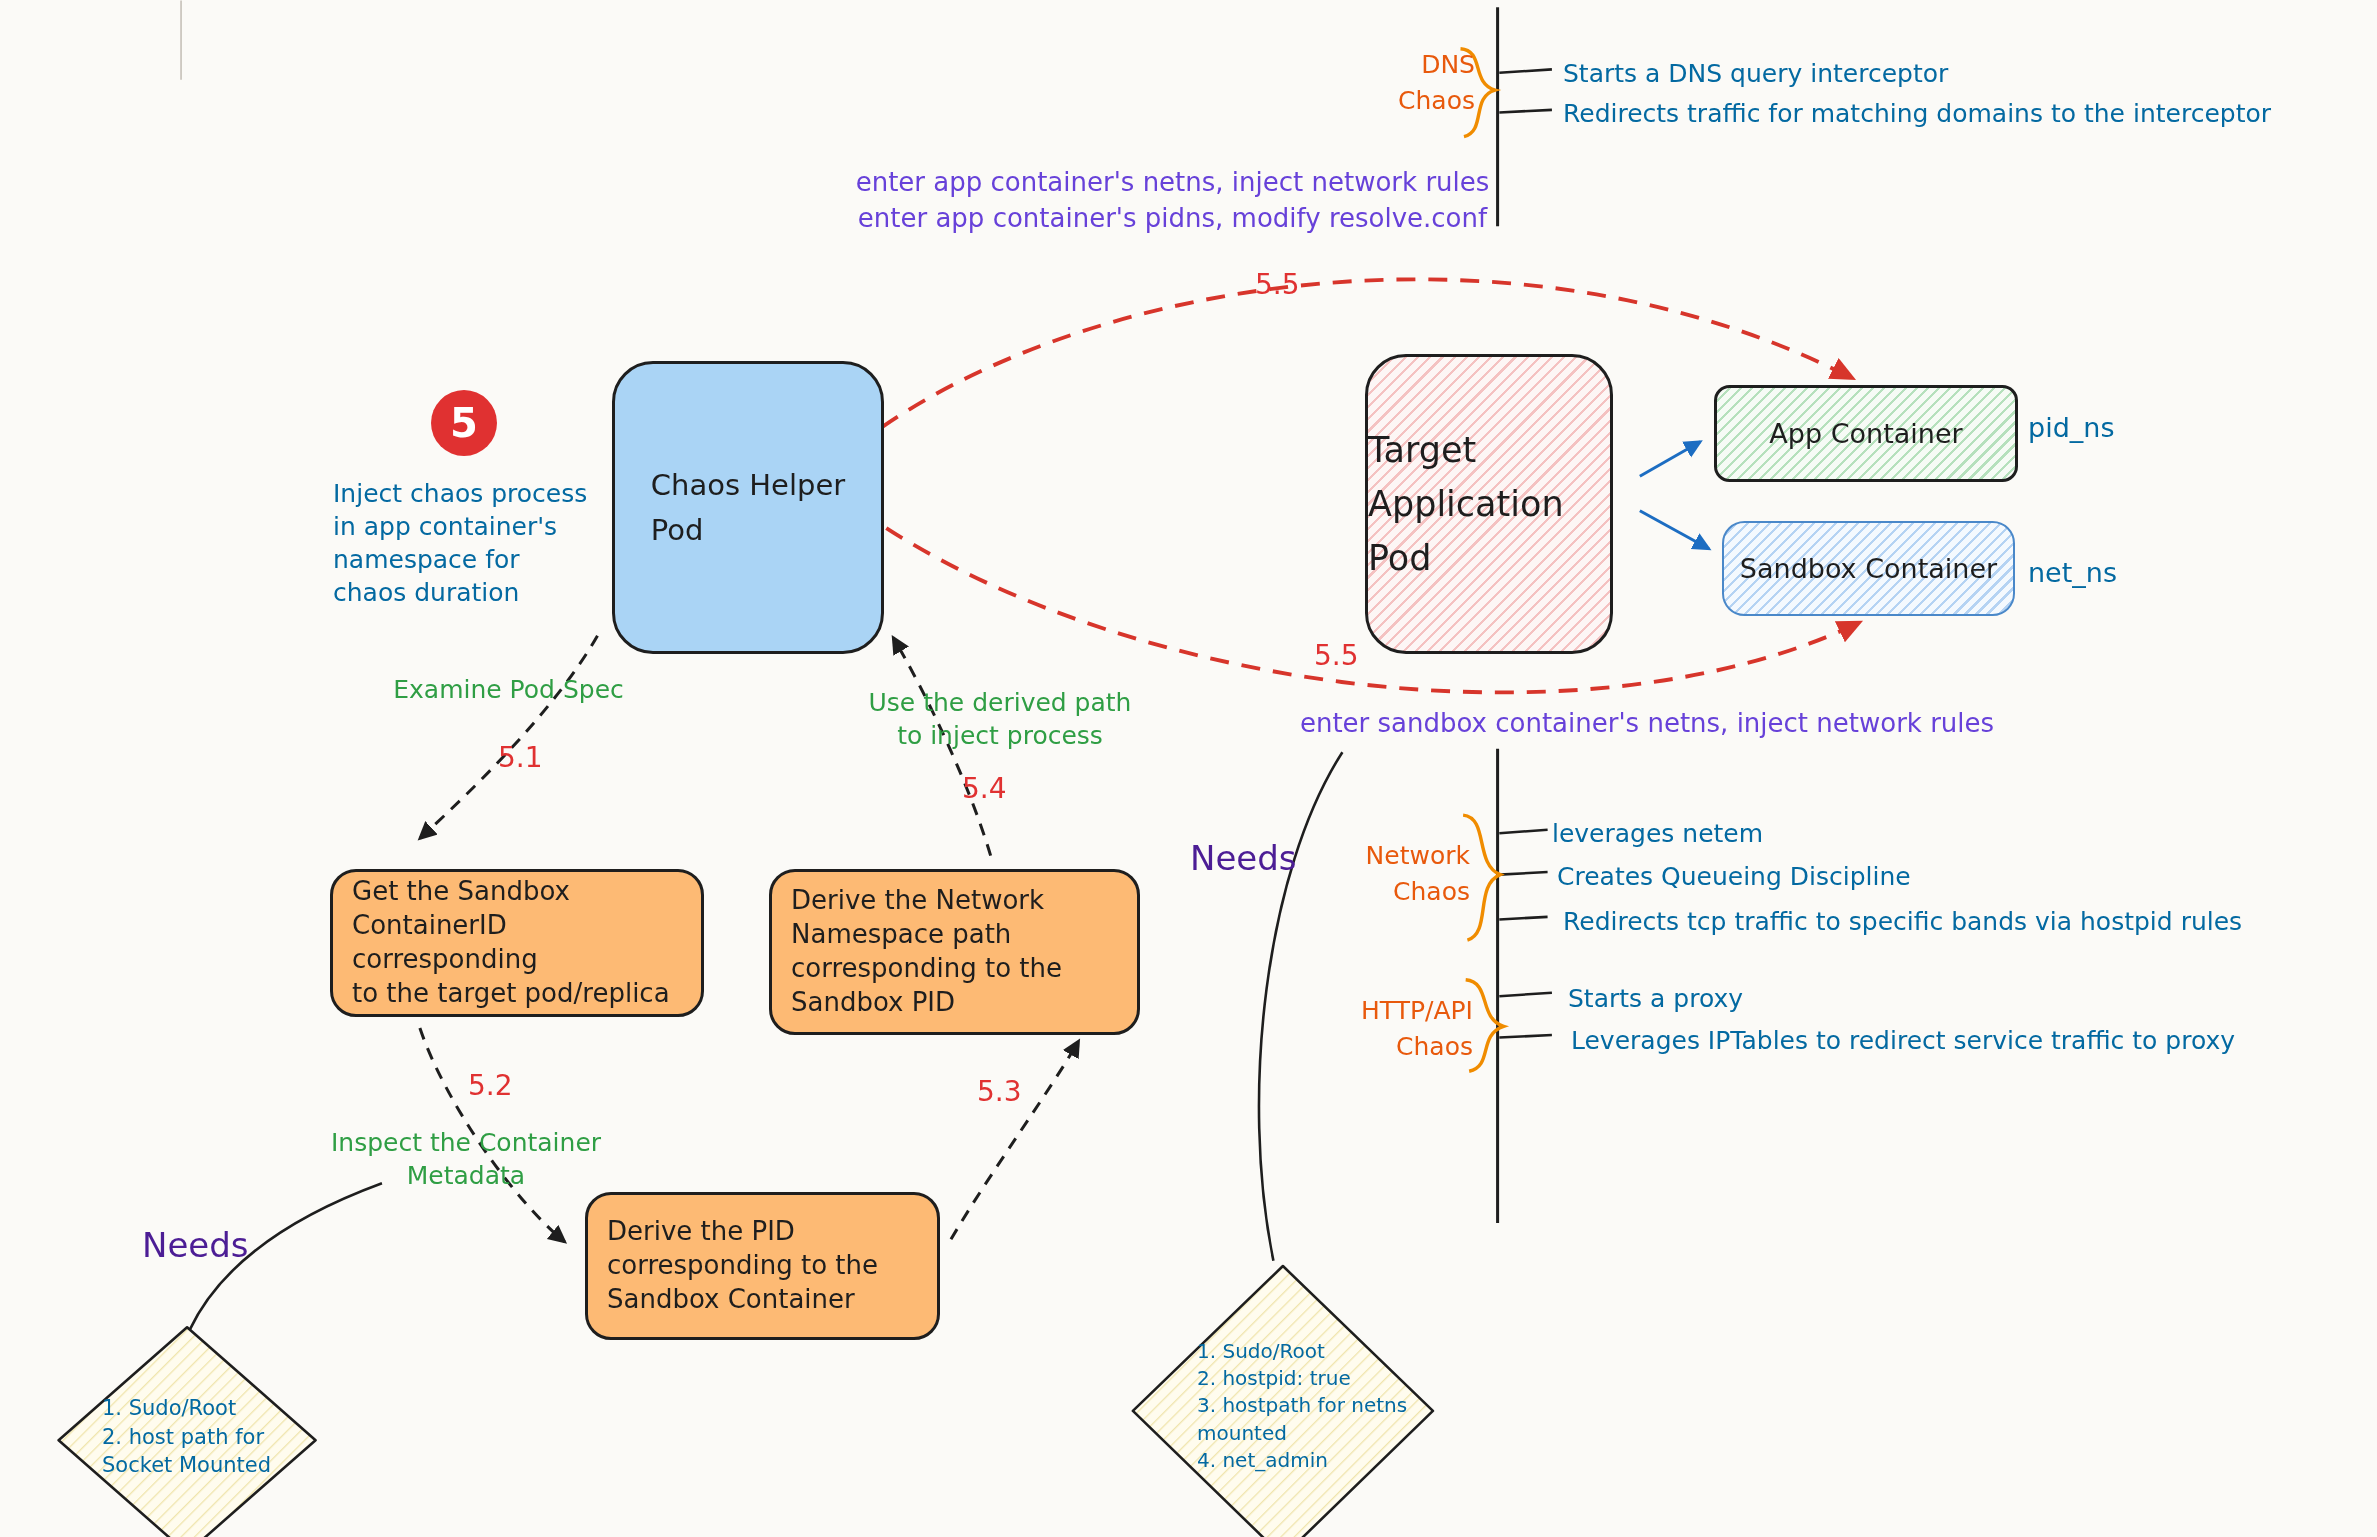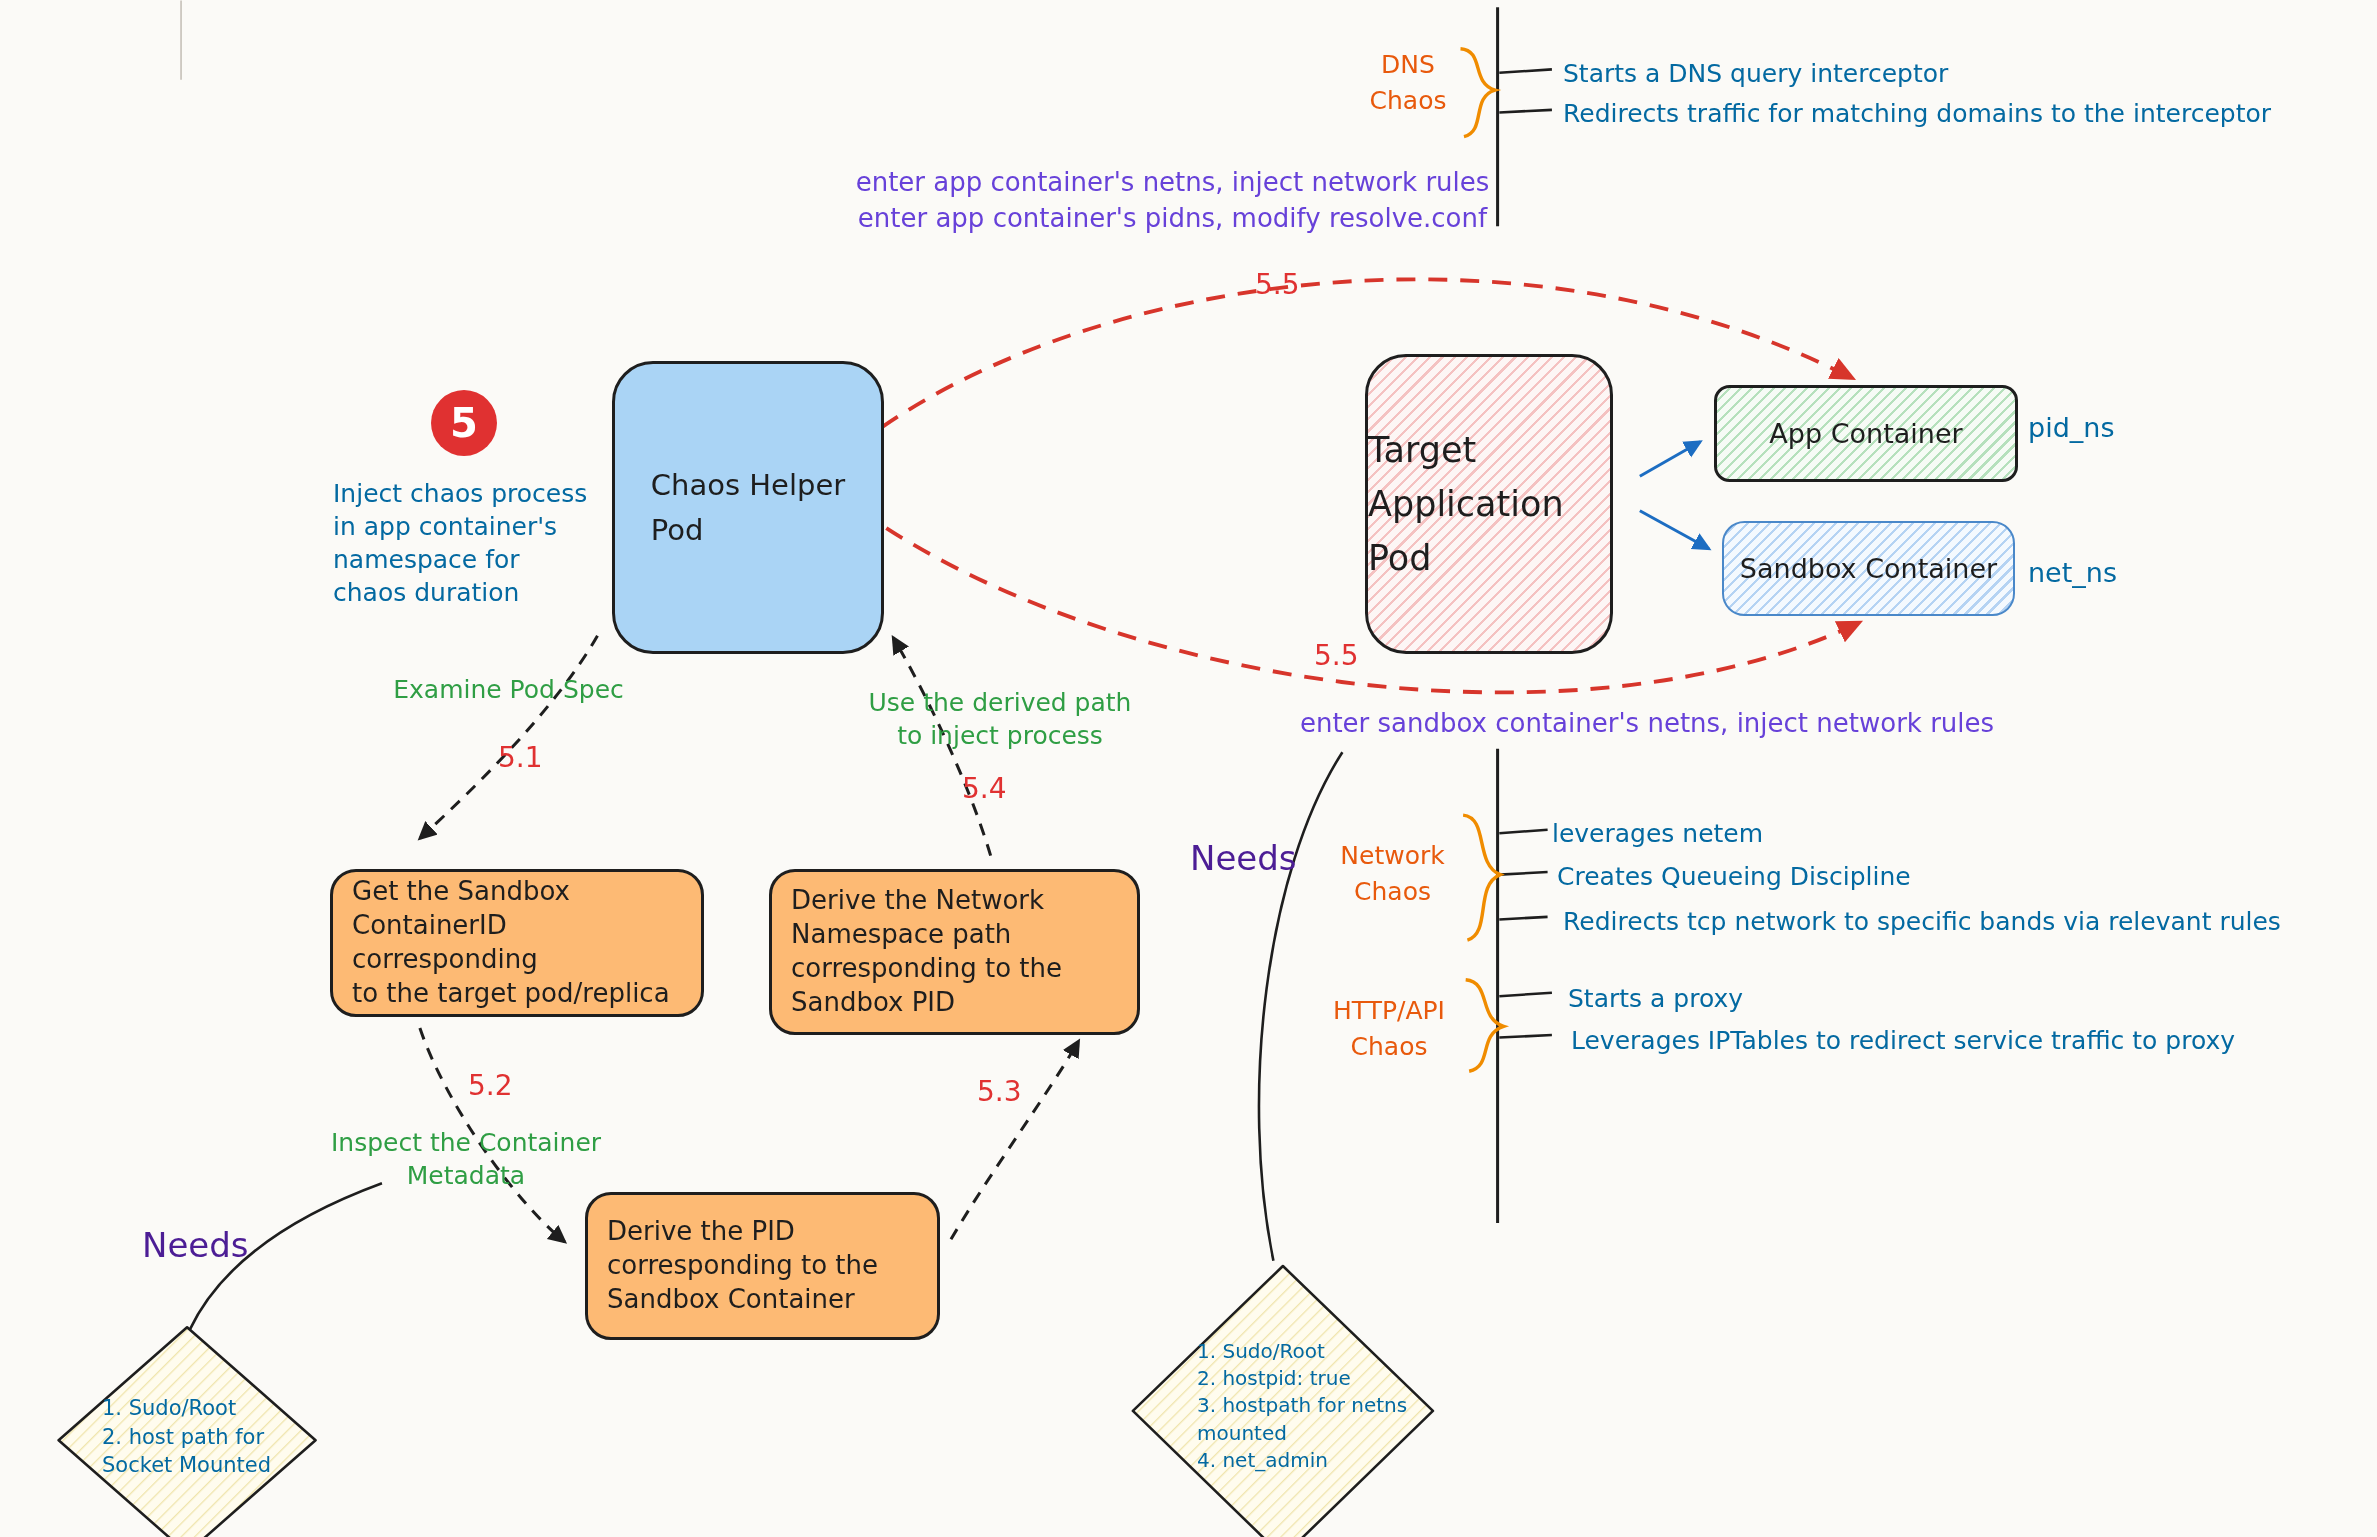--- a/index.html
+++ b/index.html
@@ -16,21 +16,21 @@
   .pod{border:3.4px solid #1e1e1e;border-radius:41px;font-size:29px;line-height:1.55}
   .helper{background:#aad4f5}
   .hatch-pink{background:repeating-linear-gradient(135deg, rgba(236,142,142,0.50) 0 2.2px, transparent 2.2px 8.6px), #fdf6f5}
   .hatch-green{background:repeating-linear-gradient(135deg, rgba(118,198,132,0.50) 0 2.2px, transparent 2.2px 7.8px), #f6fbf5}
   .hatch-blue{background:repeating-linear-gradient(135deg, rgba(118,173,232,0.50) 0 2.2px, transparent 2.2px 7.8px), #f4f9fe}
   .badge{position:absolute;width:66px;height:66px;border-radius:50%;background:#e03131;color:#fff;
          display:flex;align-items:center;justify-content:center;font-size:40px;font-weight:bold}
   .green{color:#2f9e44;text-align:center}
   .rednum{color:#e03131;font-size:28px}
   .purple{color:#6741d9;text-align:center;font-size:26px;line-height:1.4}
-  .orange{color:#e8590c;text-align:center;font-size:25px;line-height:1.45}
+  .orange{color:#e8590c;text-align:right;font-size:25px;line-height:1.45}
   .needs{color:#4c1d95;font-size:34px;font-weight:normal}
   .bullet{font-size:25px;white-space:nowrap}
   .dtext{font-size:21px;line-height:1.36}
 </style>
 </head>
 <body>
 
 <div class="canvas">
 
   <svg class="overlay" viewBox="0 0 2757 1783">
@@ -143,18 +143,18 @@
 Chaos</div>
   <div class="txt orange" style="left:1315px;top:838px;width:155px">Network
 Chaos</div>
   <div class="txt orange" style="left:1305px;top:993px;width:168px">HTTP/API
 Chaos</div>
 
   <div class="txt bullet" style="left:1563px;top:57px">Starts a DNS query interceptor</div>
   <div class="txt bullet" style="left:1563px;top:97px">Redirects traffic for matching domains to the interceptor</div>
   <div class="txt bullet" style="left:1552px;top:817px">leverages netem</div>
   <div class="txt bullet" style="left:1557px;top:860px">Creates Queueing Discipline</div>
-  <div class="txt bullet" style="left:1563px;top:905px">Redirects tcp network to specific bands via relevant rules</div>
+  <div class="txt bullet" style="left:1563px;top:905px">Redirects tcp traffic to specific bands via hostpid rules</div>
   <div class="txt bullet" style="left:1568px;top:982px">Starts a proxy</div>
   <div class="txt bullet" style="left:1571px;top:1024px">Leverages IPTables to redirect service traffic to proxy</div>
 
 </div>
 
 
 </body></html>

